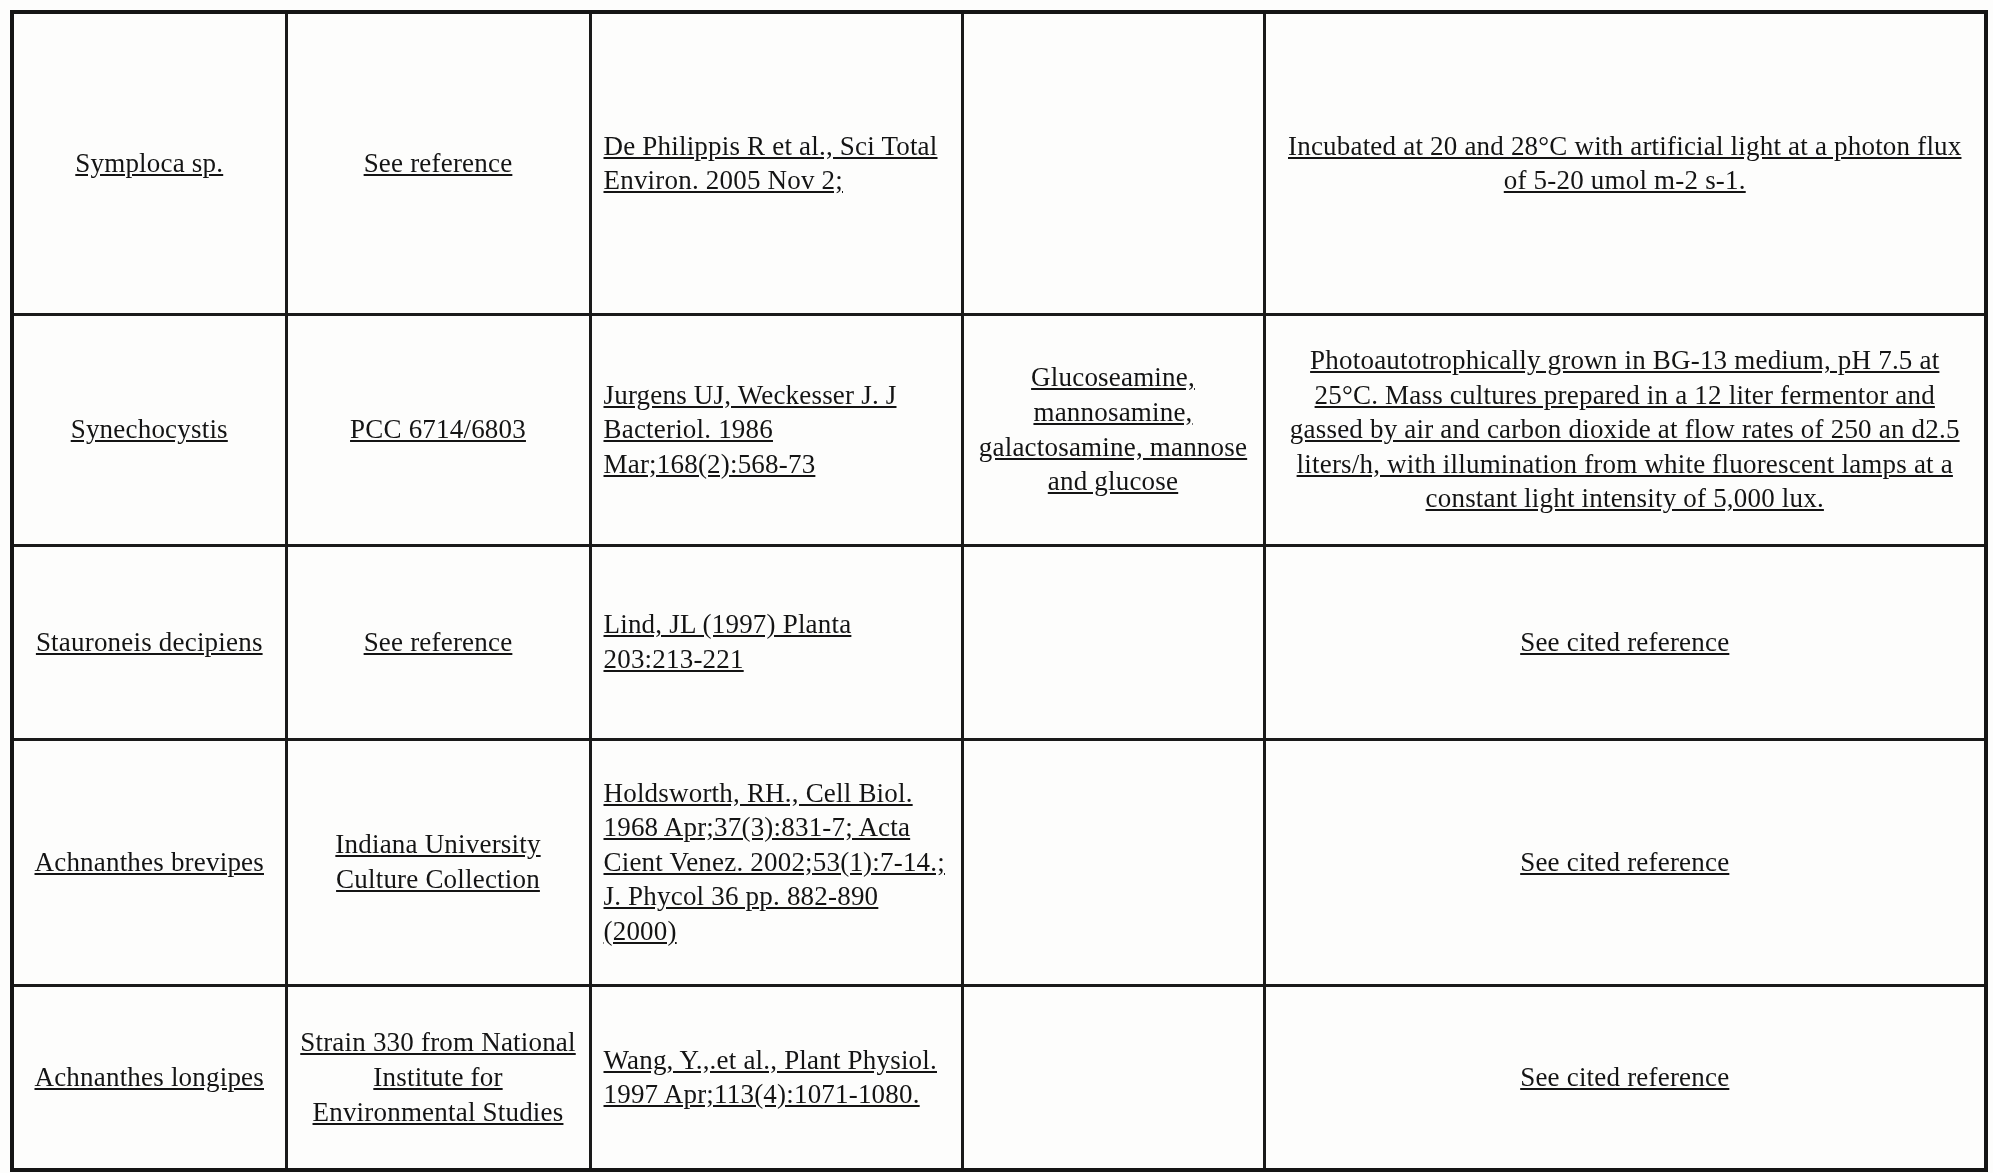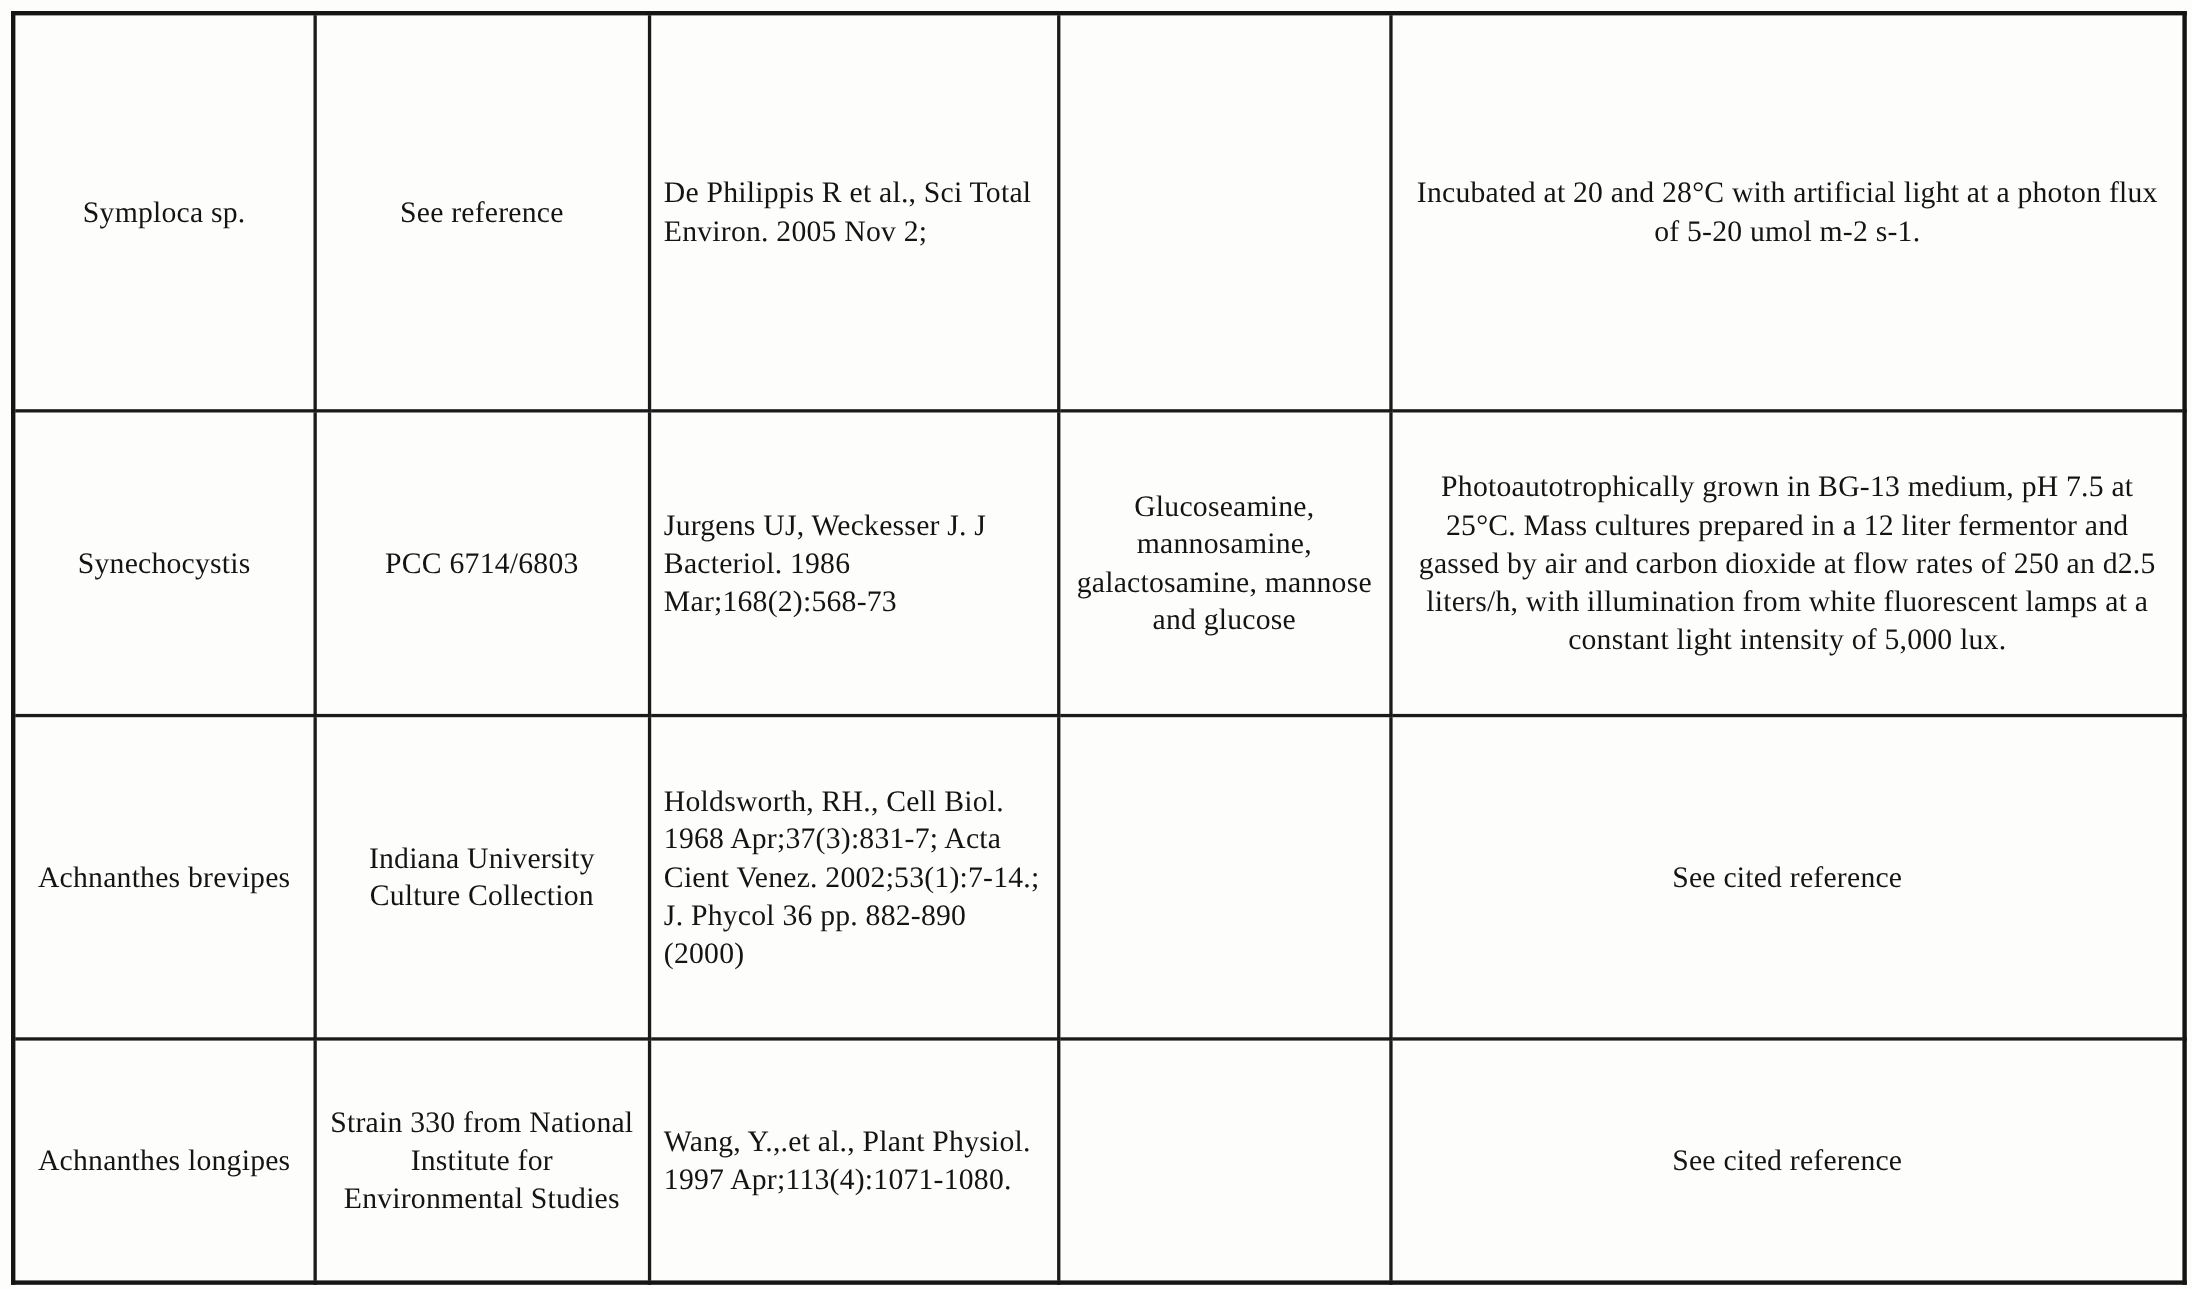--- a/index.html
+++ b/index.html
@@ -18,20 +18,21 @@
   }
   table.scan-table {
     position: absolute;
     left: 10px;
     top: 10px;
     width: 1974px;
     height: 1158px;
     border-collapse: collapse;
     table-layout: fixed;
     border: 4px solid #151515;
+    text-decoration: underline;
   }
   table.scan-table td {
     border: 3px solid #1a1a1a;
     vertical-align: middle;
     font-size: 27px;
     line-height: 1.28;
     padding: 6px 12px;
     word-wrap: break-word;
   }
   
@@ -89,20 +90,27 @@
         <td class="cell-sugars"></td>
         <td class="cell-conditions">Incubated at 20 and 28°C with artificial light at a photon flux of 5-20 umol m-2 s-1.</td>
       </tr>
       <tr class="r1">
         <td class="cell-organism">Synechocystis</td>
         <td class="cell-source">PCC 6714/6803</td>
         <td class="cell-reference">Jurgens UJ, Weckesser J. J Bacteriol. 1986 Mar;168(2):568-73</td>
         <td class="cell-sugars">Glucoseamine, mannosamine, galactosamine, mannose and glucose</td>
         <td class="cell-conditions">Photoautotrophically grown in BG-13 medium, pH 7.5 at 25°C. Mass cultures prepared in a 12 liter fermentor and gassed by air and carbon dioxide at flow rates of 250 an d2.5 liters/h, with illumination from white fluorescent lamps at a constant light intensity of 5,000 lux.</td>
       </tr>
+      <tr class="r2">
+        <td class="cell-organism">Stauroneis decipiens</td>
+        <td class="cell-source">See reference</td>
+        <td class="cell-reference">Lind, JL (1997) Planta 203:213-221</td>
+        <td class="cell-sugars"></td>
+        <td class="cell-conditions">See cited reference</td>
+      </tr>
       <tr class="r3">
         <td class="cell-organism">Achnanthes brevipes</td>
         <td class="cell-source">Indiana University Culture Collection</td>
         <td class="cell-reference">Holdsworth, RH., Cell Biol. 1968 Apr;37(3):831-7; Acta Cient Venez. 2002;53(1):7-14.; J. Phycol 36 pp. 882-890 (2000)</td>
         <td class="cell-sugars"></td>
         <td class="cell-conditions">See cited reference</td>
       </tr>
       <tr class="r4">
         <td class="cell-organism">Achnanthes longipes</td>
         <td class="cell-source">Strain 330 from National Institute for Environmental Studies</td>

